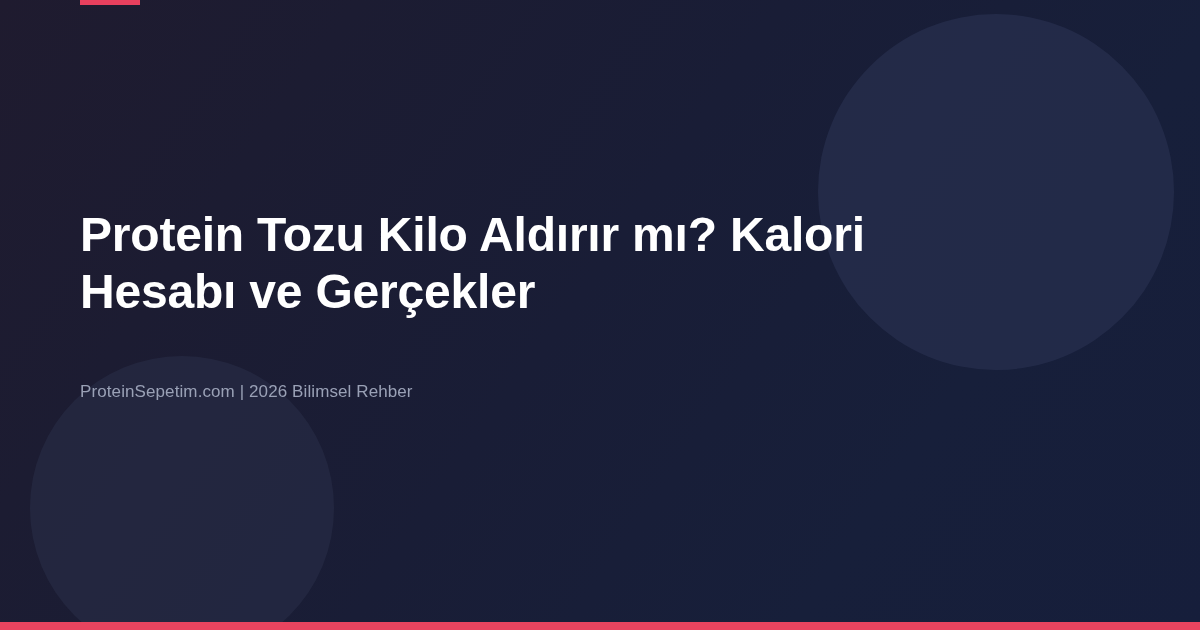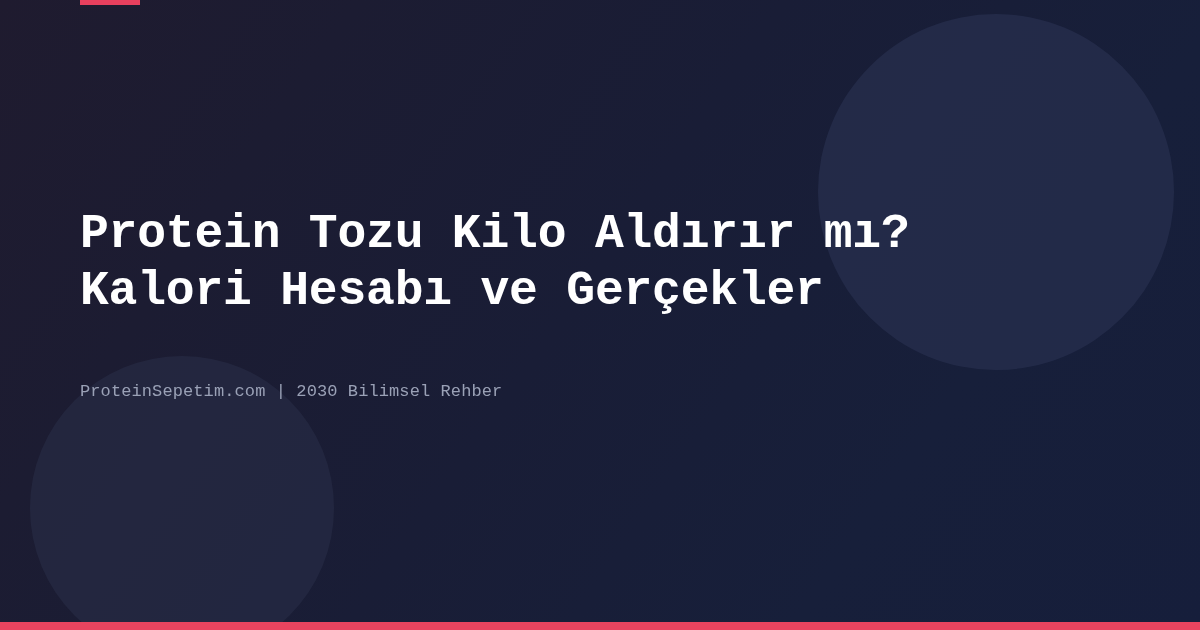--- a/index.html
+++ b/index.html
@@ -14,21 +14,21 @@
     width: 1200px;
     height: 630px;
     overflow: hidden;
     background:
       linear-gradient(125deg,
         #1f1b2f 0%,
         #1c1c32 22%,
         #191d36 48%,
         #171f3a 75%,
         #161e3b 100%);
-    font-family: Liberation Mono, monospace;
+    font-family: Liberation Sans, sans-serif;
     box-sizing: border-box;
   }
 
   
   .deco-circle {
     position: absolute;
     border-radius: 50%;
     pointer-events: none;
   }
 
@@ -106,18 +106,18 @@
 <div class="card">
 
   <div class="deco-circle top-right"></div>
 
   <div class="deco-circle bottom-left"></div>
 
   <div class="accent-top"></div>
 
   <div class="content">
     <h1 class="title">Protein Tozu Kilo Aldırır mı? Kalori Hesabı ve Gerçekler</h1>
-    <p class="subtitle">ProteinSepetim.com | 2030 Bilimsel Rehber</p>
+    <p class="subtitle">ProteinSepetim.com | 2026 Bilimsel Rehber</p>
   </div>
 
   <div class="accent-bottom"></div>
 
 </div>
 
 </body></html>

